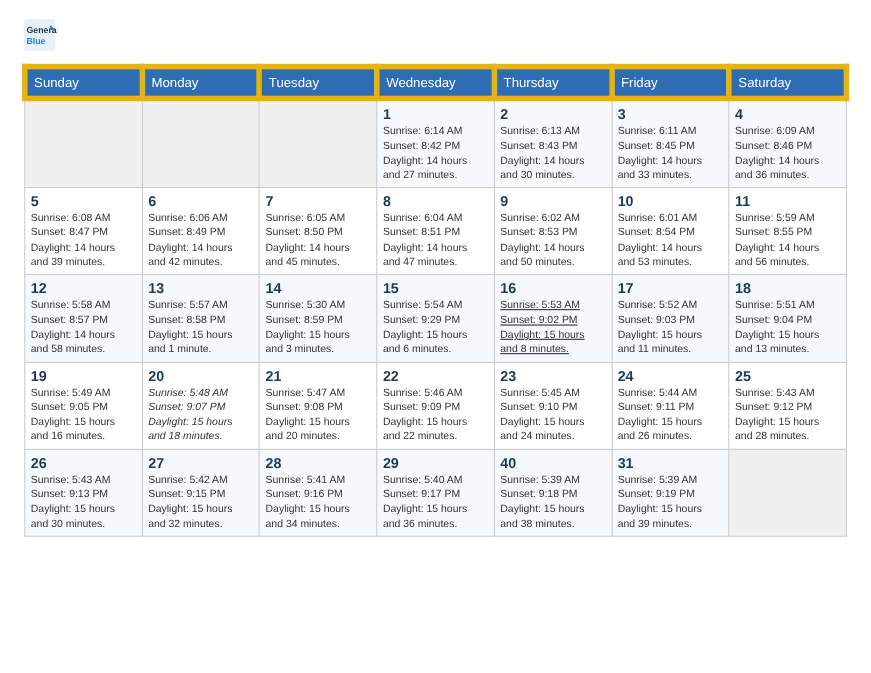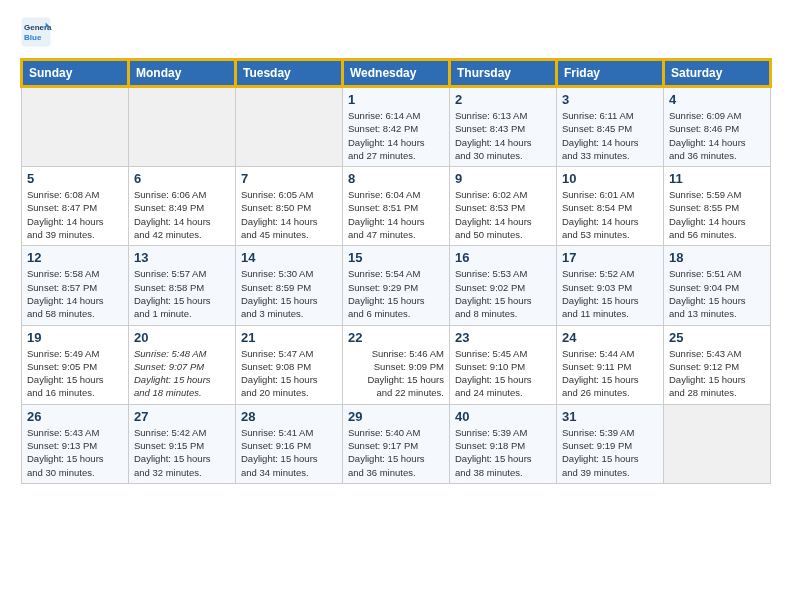--- a/index.html
+++ b/index.html
@@ -46,22 +46,22 @@
       width: 100%;
       border-collapse: collapse;
       font-size: 10.5px;
     }
     thead tr th {
       background: #2e6db4;
       color: #fff;
       text-align: left;
       padding: 5px 6px;
       font-size: 12px;
-      font-weight: bold;
-      border: 3px solid #eab308;
+      font-weight: normal;
+      border: 5px solid #eab308;
     }
     tbody tr td {
       border: 1px solid #ccc;
       vertical-align: top;
       padding: 4px 5px;
       width: calc(100% / 7);
       height: 75px;
       background: #fff;
     }
     tbody tr:nth-child(odd) td {
@@ -230,21 +230,21 @@
           </td>
           <td>
             <span class="day-number">15</span>
             <div class="day-info" style="white-space: pre-line;">Sunrise: 5:54 AM
 Sunset: 9:29 PM
 Daylight: 15 hours
 and 6 minutes.</div>
           </td>
           <td>
             <span class="day-number">16</span>
-            <div class="day-info" style="white-space: pre-line;">Sunrise: 5:53 AM
+            <div class="day-info" style="white-space: pre-line; text-decoration: underline;">Sunrise: 5:53 AM
 Sunset: 9:02 PM
 Daylight: 15 hours
 and 8 minutes.</div>
           </td>
           <td>
             <span class="day-number">17</span>
             <div class="day-info" style="white-space: pre-line;">Sunrise: 5:52 AM
 Sunset: 9:03 PM
 Daylight: 15 hours
 and 11 minutes.</div>
@@ -274,21 +274,21 @@
           </td>
           <td>
             <span class="day-number">21</span>
             <div class="day-info" style="white-space: pre-line;">Sunrise: 5:47 AM
 Sunset: 9:08 PM
 Daylight: 15 hours
 and 20 minutes.</div>
           </td>
           <td>
             <span class="day-number">22</span>
-            <div class="day-info" style="white-space: pre-line; text-align: right;">Sunrise: 5:46 AM
+            <div class="day-info" style="white-space: pre-line;">Sunrise: 5:46 AM
 Sunset: 9:09 PM
 Daylight: 15 hours
 and 22 minutes.</div>
           </td>
           <td>
             <span class="day-number">23</span>
             <div class="day-info" style="white-space: pre-line;">Sunrise: 5:45 AM
 Sunset: 9:10 PM
 Daylight: 15 hours
 and 24 minutes.</div>

